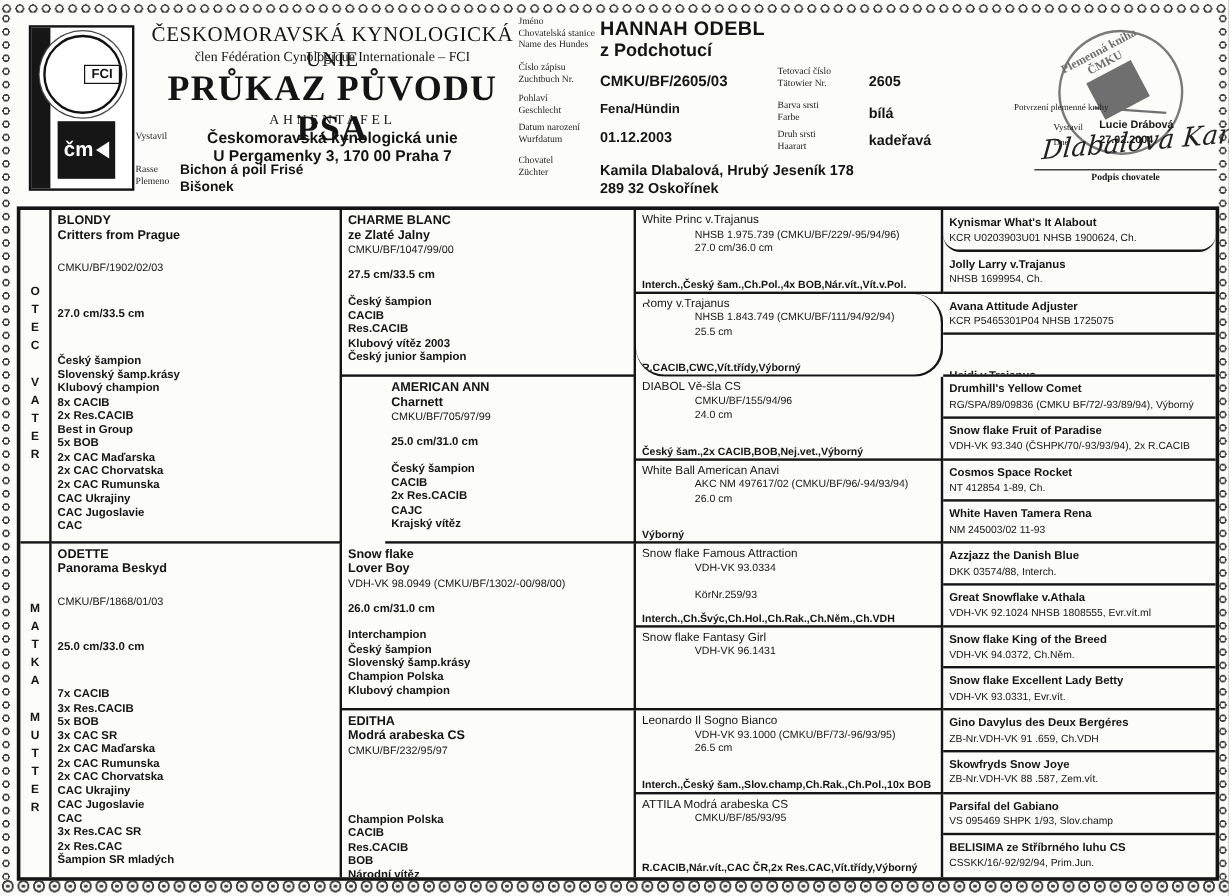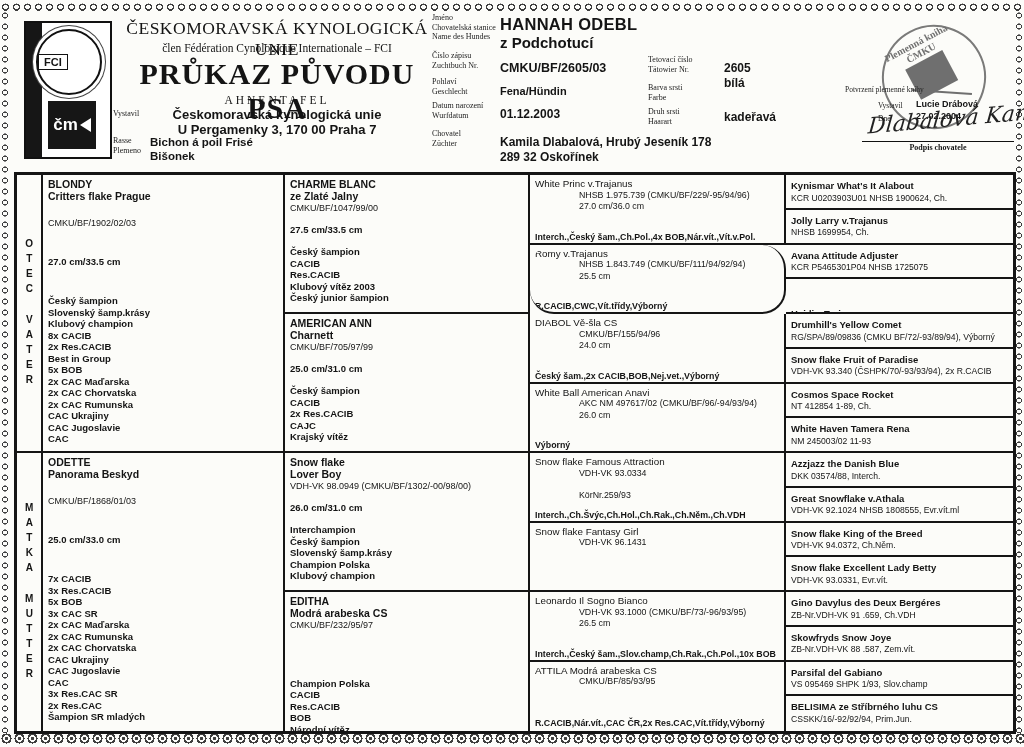--- a/index.html
+++ b/index.html
@@ -25,21 +25,21 @@
   
   .header{position:absolute;left:0;top:13px;width:1024px;height:159px;}
   .abs{position:absolute;}
   .serif{font-family:"Liberation Serif",serif;}
   .lab{font-family:"Liberation Serif",serif;font-size:8px;line-height:9.5px;color:#222;}
 
   .fci-logo{left:24px;top:8px;width:84px;height:134px;border:2px solid #111;background:#fff;}
   .fci-bar{position:absolute;left:0;top:0;bottom:0;width:16px;background:#161616;}
   .fci-circle{position:absolute;left:10px;top:6px;width:62px;height:62px;border-radius:50%;
       border:2px solid #111;background:#fff;box-shadow:0 0 0 3px #fff, 0 0 0 4px #444;
-      display:flex;align-items:center;justify-content:flex-start;}
+      display:flex;align-items:center;justify-content:flex-end;}
   .fci-inner{border:1.5px solid #111;padding:1px 5px;font-size:11px;font-weight:bold;background:#fff;}
   .cmku-mark{position:absolute;left:22px;top:78px;width:48px;height:48px;background:#161616;color:#fff;
       display:flex;align-items:center;justify-content:center;font-weight:bold;font-size:17px;letter-spacing:0px;}
   .cmku-arrow{width:0;height:0;border-top:7px solid transparent;border-bottom:7px solid transparent;
       border-right:11px solid #fff;margin-left:2px;}
 
   .org-title{left:112px;top:5px;width:330px;text-align:center;font-size:17.5px;letter-spacing:.5px;}
   .org-sub{left:112px;top:29px;width:330px;text-align:center;font-size:11.5px;}
   .doc-title{left:112px;top:44px;width:330px;text-align:center;font-size:30px;font-weight:bold;letter-spacing:1px;}
   .doc-sub{left:112px;top:81px;width:330px;text-align:center;font-size:11.5px;letter-spacing:3px;}
@@ -172,21 +172,21 @@
 
     <div class="abs lab tat-lab" style="top:42px;">
         <div class="line">Tetovací číslo</div>
         <div class="line">Tätowier Nr.</div>
       </div>
     <div class="abs tat-val" style="top:48px;">2605</div>
     <div class="abs lab tat-lab" style="top:70px;">
         <div class="line">Barva srsti</div>
         <div class="line">Farbe</div>
       </div>
-    <div class="abs tat-val" style="top:63px;">bílá</div>
+    <div class="abs tat-val" style="top:74px;">bílá</div>
     <div class="abs lab tat-lab" style="top:94px;">
         <div class="line">Druh srsti</div>
         <div class="line">Haarart</div>
       </div>
     <div class="abs tat-val" style="top:97px;">kadeřavá</div>
 
     <div class="abs stamp">
       <div class="stamp-t1">Plemenná kniha ČMKU</div>
       <div class="stamp-core"></div>
     </div>
@@ -206,21 +206,21 @@
       <span class="vlab">OTEC</span>
       <span class="vlab">VATER</span>
     </div>
     <div class="cell vcell br" style="grid-area:9/1/17/2;">
       <span class="vlab">MATKA</span>
       <span class="vlab">MUTTER</span>
     </div>
 
     <div class="cell bb br" style="grid-area:1/2/9/3;">
       <div class="aname">BLONDY</div>
-      <div class="aname">Critters flake Prague</div>
+      <div class="aname">Critters from Prague</div>
       <div class="areg p-reg">CMKU/BF/1902/02/03</div>
       <div class="p-size">27.0 cm/33.5 cm</div>
       <div class="p-titles titles">
           <div class="line">Český šampion</div>
           <div class="line">Slovenský šamp.krásy</div>
           <div class="line">Klubový champion</div>
           <div class="line">8x CACIB</div>
           <div class="line">2x Res.CACIB</div>
           <div class="line">Best in Group</div>
           <div class="line">5x BOB</div>
@@ -260,21 +260,21 @@
       <div class="areg g-reg">CMKU/BF/1047/99/00</div>
       <div class="g-size">27.5 cm/33.5 cm</div>
       <div class="g-titles titles">
           <div class="line">Český šampion</div>
           <div class="line">CACIB</div>
           <div class="line">Res.CACIB</div>
           <div class="line">Klubový vítěz 2003</div>
           <div class="line">Český junior šampion</div>
         </div>
     </div>
-    <div class="cell bb br" style="grid-area:5/3/9/4;">
+    <div class="cell bb br" style="grid-area:5/3/9/4;margin-left:36px;">
       <div class="aname">AMERICAN ANN</div>
       <div class="aname">Charnett</div>
       <div class="areg g-reg">CMKU/BF/705/97/99</div>
       <div class="g-size">25.0 cm/31.0 cm</div>
       <div class="g-titles titles">
           <div class="line">Český šampion</div>
           <div class="line">CACIB</div>
           <div class="line">2x Res.CACIB</div>
           <div class="line">CAJC</div>
           <div class="line">Krajský vítěz</div>
@@ -356,21 +356,21 @@
       <div class="gg-titles">Interch.,Český šam.,Slov.champ,Ch.Rak.,Ch.Pol.,10x BOB</div>
     </div>
     <div class="cell br" style="grid-area:15/4/17/5;">
       <div class="gg-name">ATTILA Modrá arabeska CS</div>
       <div class="gl">CMKU/BF/85/93/95</div>
       <div class="gl sz"></div>
       <div class="gl"></div>
       <div class="gg-titles">R.CACIB,Nár.vít.,CAC ČR,2x Res.CAC,Vít.třídy,Výborný</div>
     </div>
 
-    <div class="cell bb" style="grid-area:1/5/2/6;">
+    <div class="cell bb" style="grid-area:1/5/2/6;border-radius:14px;">
       <div class="g4-name">Kynismar What's It Alabout</div>
       <div class="g4-reg">KCR U0203903U01 NHSB 1900624, Ch.</div>
     </div>
     <div class="cell bb" style="grid-area:2/5/3/6;">
       <div class="g4-name">Jolly Larry v.Trajanus</div>
       <div class="g4-reg">NHSB 1699954, Ch.</div>
     </div>
     <div class="cell bb" style="grid-area:3/5/4/6;">
       <div class="g4-name">Avana Attitude Adjuster</div>
       <div class="g4-reg">KCR P5465301P04 NHSB 1725075</div>

